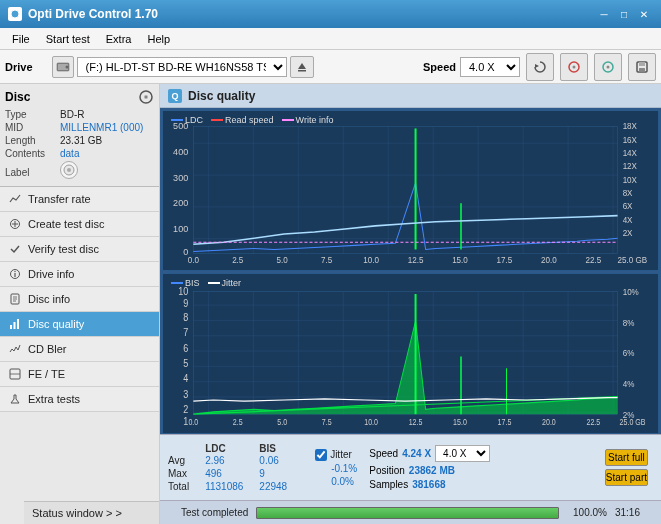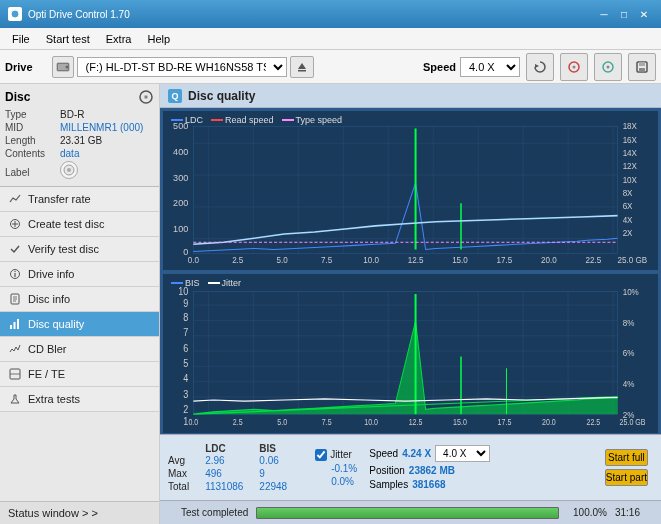--- a/index.html
+++ b/index.html
@@ -10,21 +10,21 @@
       background: linear-gradient(to bottom, #4a9fd4, #2d7db8);
       color: white;
       padding: 5px 8px;
       display: flex;
       align-items: center;
       justify-content: space-between;
       height: 28px;
     }
     .title-bar-left { display: flex; align-items: center; gap: 6px; }
     .title-bar-icon { width: 14px; height: 14px; background: #fff; border-radius: 2px; display: flex; align-items: center; justify-content: center; }
-    .title-bar-text { font-size: 10px; font-weight: 400; }
+    .title-bar-text { font-size: 12px; font-weight: 700; }
     .title-bar-controls { display: flex; gap: 2px; }
     .title-bar-btn { width: 18px; height: 16px; border: none; cursor: pointer; font-size: 10px; display: flex; align-items: center; justify-content: center; color: #fff; background: transparent; }
 
     
     .menu-bar {
       background: #f5f5f5;
       border-bottom: 1px solid #ccc;
       display: flex;
       padding: 2px 4px;
       height: 22px;
@@ -93,20 +93,21 @@
     
     .status-window-item {
       display: flex; align-items: center; justify-content: space-between;
       padding: 5px 8px;
       cursor: pointer;
       font-size: 11px;
       color: #222;
       background: #e0e0e0;
       border-top: 1px solid #c0c0c0;
       margin-top: auto;
+      margin-left: 24px;
     }
 
     
     .content-area {
       flex: 1;
       background: #2d5a8b;
       display: flex;
       flex-direction: column;
       overflow: hidden;
     }
@@ -441,21 +442,21 @@
             <div class="legend-item">
               <div class="legend-color" style="background:#4488ff;"></div>
               <span class="legend-text">LDC</span>
             </div>
             <div class="legend-item">
               <div class="legend-color" style="background:#ff4444;"></div>
               <span class="legend-text">Read speed</span>
             </div>
             <div class="legend-item">
               <div class="legend-color" style="background:#ff88ff;"></div>
-              <span class="legend-text">Type speed</span>
+              <span class="legend-text">Write info</span>
             </div>
           </div>
 
           <svg class="chart-svg" viewBox="0 0 490 155" preserveAspectRatio="none">
 
             <defs>
               <pattern id="grid1" width="44.5" height="31" patternUnits="userSpaceOnUse">
                 <path d="M 44.5 0 L 0 0 0 31" fill="none" stroke="#2a5a8a" stroke-width="0.5"></path>
               </pattern>
             </defs>

